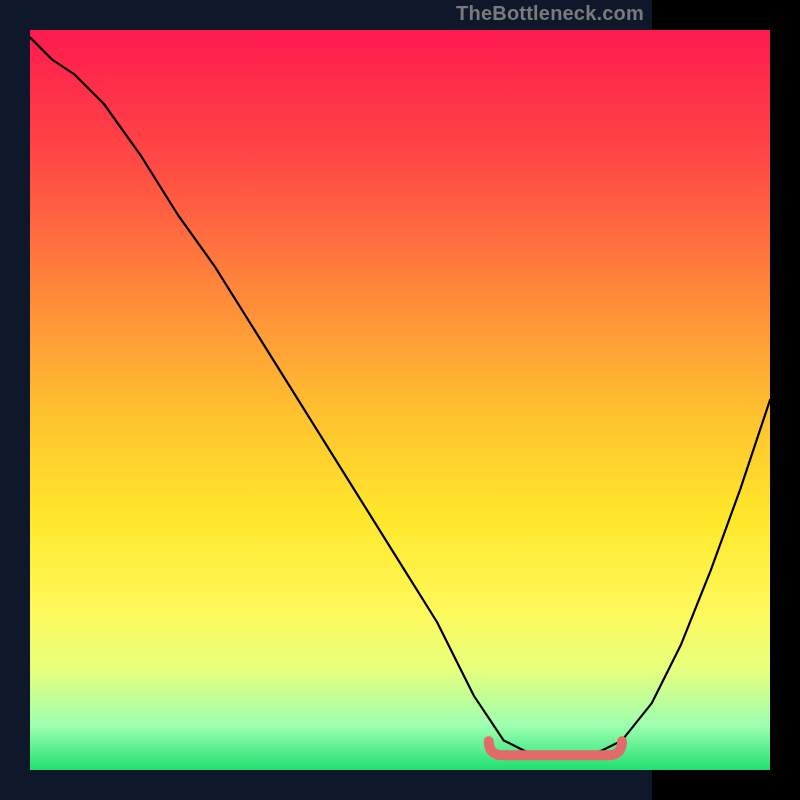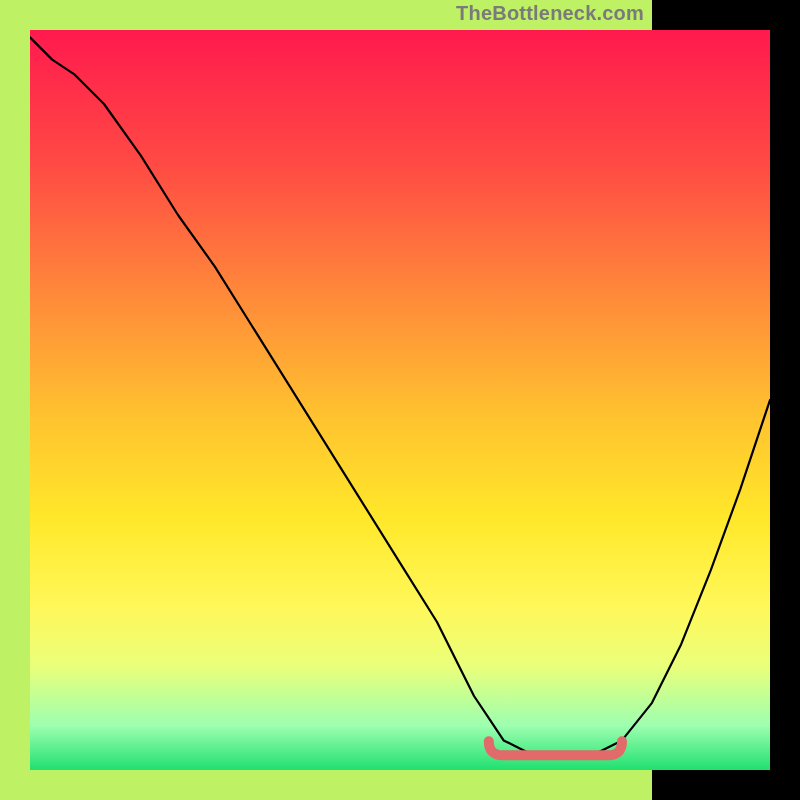--- a/index.html
+++ b/index.html
@@ -1,17 +1,17 @@
 <!DOCTYPE html>
 <html><head>
 <meta charset="utf-8">
 <style>
   * { margin: 0; padding: 0; box-sizing: border-box; }
   html, body { width: 800px; height: 800px; overflow: hidden; background: #000; }
-  .wrap { position: relative; width: 652px; height: 800px; background: #bef264; }
+  .wrap { position: relative; width: 652px; height: 800px; background: #0f172a; }
   .attribution {
     position: absolute;
     top: 2px;
     right: 8px;
     font-family: Arial, Helvetica, sans-serif;
     font-size: 20px;
     font-weight: 600;
     color: #7a7a7a;
     letter-spacing: 0.2px;
   }

